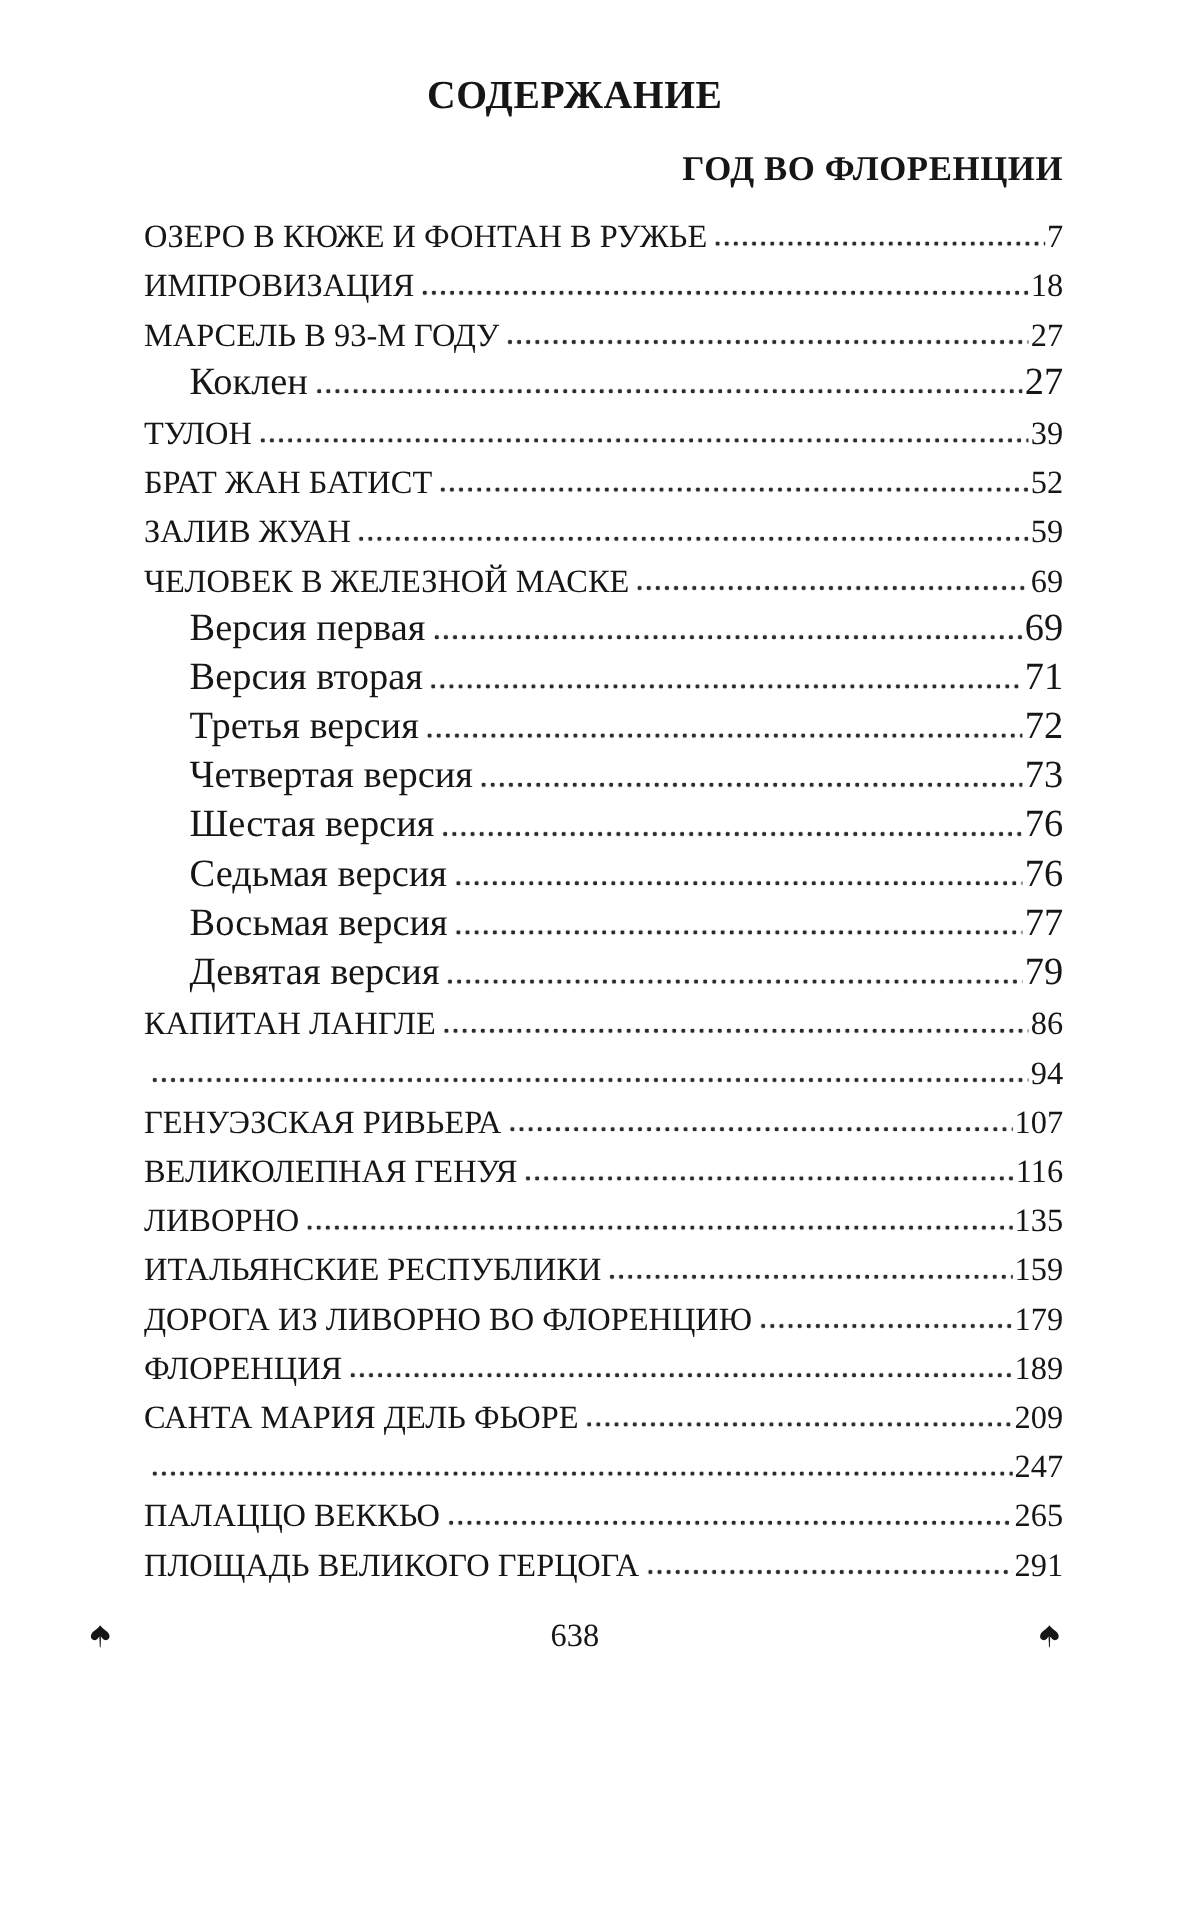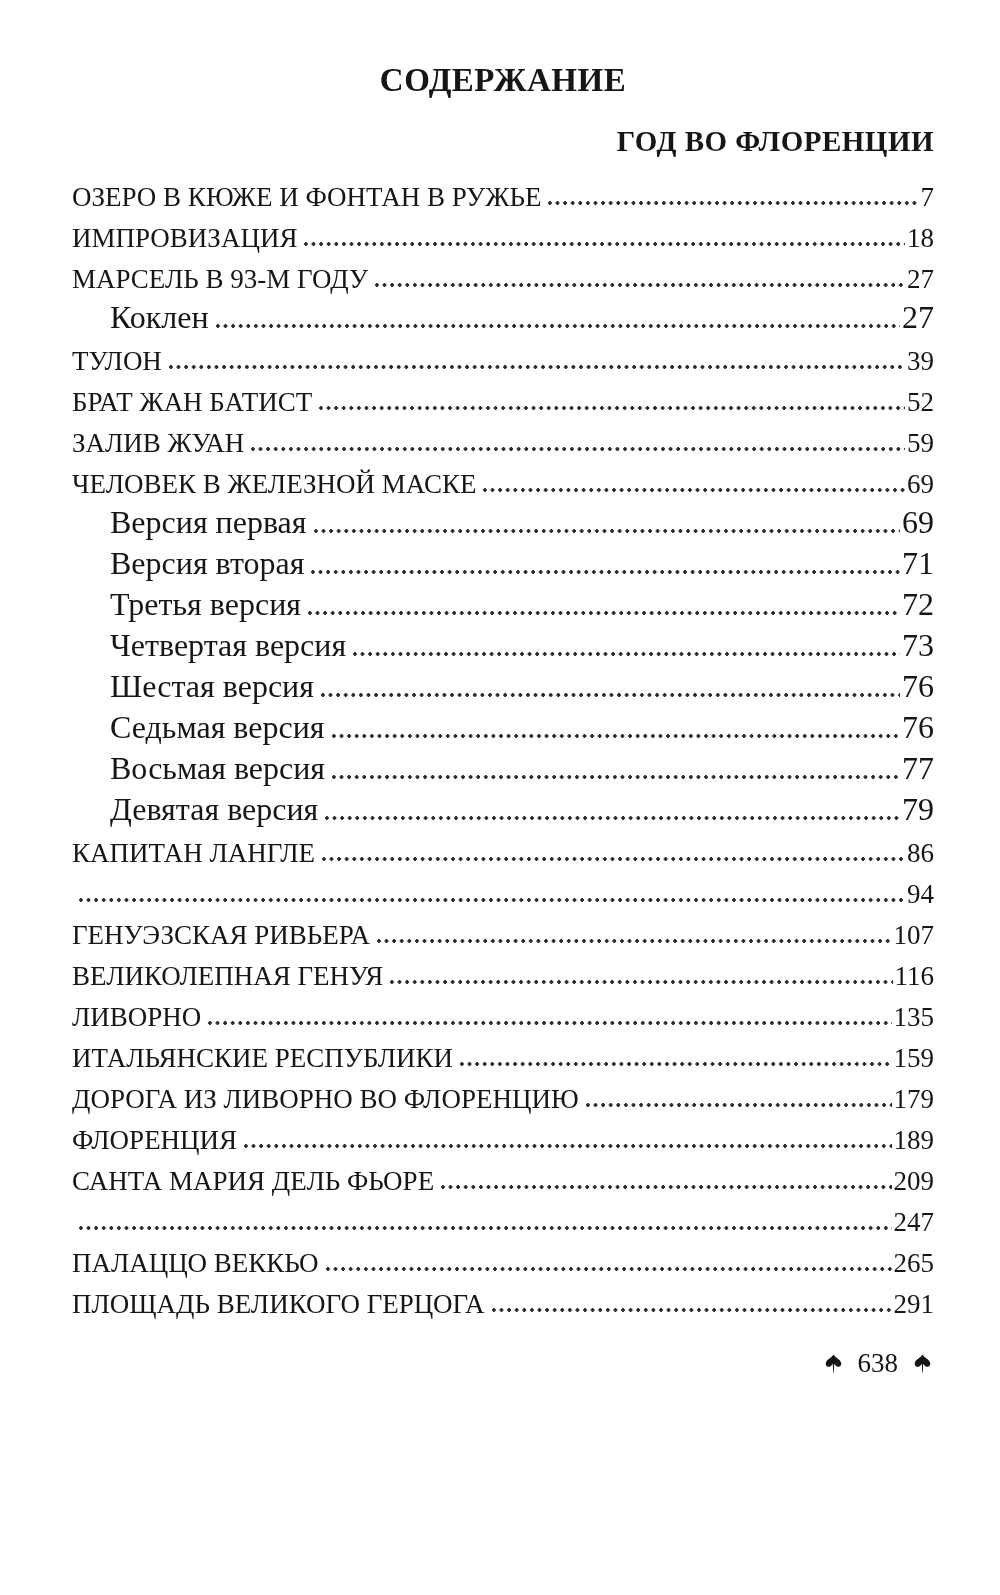--- a/index.html
+++ b/index.html
@@ -5,21 +5,21 @@
   * { margin: 0; padding: 0; box-sizing: border-box; }
   html, body { background: #ffffff; }
   body {
     width: 1000px;
     height: 1595px;
     overflow: hidden;
     font-family: "Liberation Serif", serif;
     color: #161616;
   }
   .page {
-    padding: 62px 66px 0 72px;
+    padding: 62px 114px 0 72px;
   }
   .doc-title {
     text-align: center;
     font-weight: bold;
     font-size: 33px;
     letter-spacing: 0.5px;
     margin-bottom: 26px;
   }
   .section-title {
     text-align: right;
@@ -27,40 +27,41 @@
     font-size: 29px;
     letter-spacing: 0.5px;
     margin-bottom: 14px;
   }
   .toc-row {
     display: flex;
     align-items: flex-end;
     height: 41px;
     font-size: 27px;
     white-space: nowrap;
+    margin-left: 48px;
   }
   .toc-row.sub {
     padding-left: 38px;
     font-size: 32px;
   }
   .toc-label { white-space: nowrap; }
   .toc-leader {
     flex: 1 1 auto;
     height: 6px;
     margin: 0 2px 7px 6px;
     background-image: radial-gradient(circle at 3px 3px, #2a2a2a 1.6px, rgba(0,0,0,0) 2px);
     background-size: 7.6px 6px;
     background-repeat: repeat-x;
     background-position: left bottom;
   }
   .toc-page { white-space: nowrap; }
   .footer {
     margin-top: 28px;
     display: flex;
-    justify-content: flex-end;
+    justify-content: space-between;
     align-items: center;
     gap: 13px;
     font-size: 27px;
   }
   .fleuron { width: 23px; height: 23px; display: block; }
   .fleuron.mirror { transform: scaleX(-1); }
 </style>
 </head>
 <body>
 

